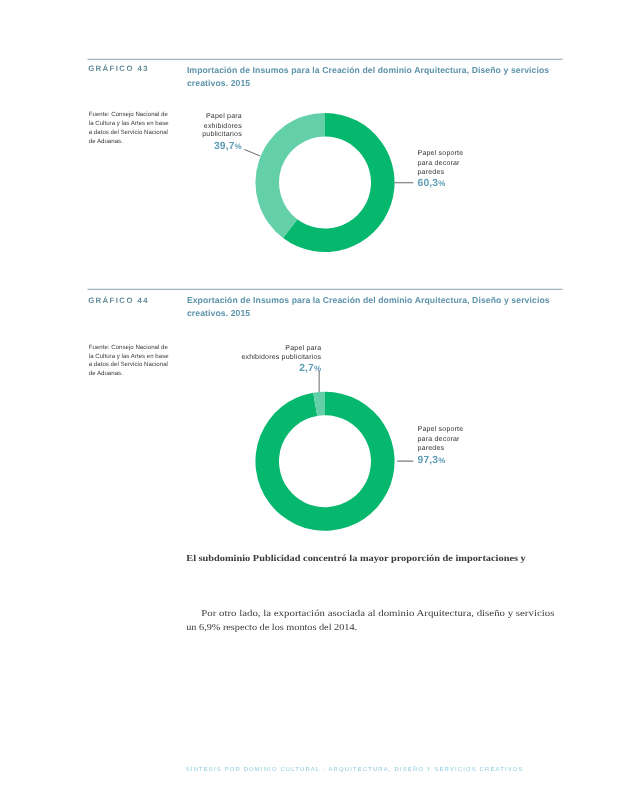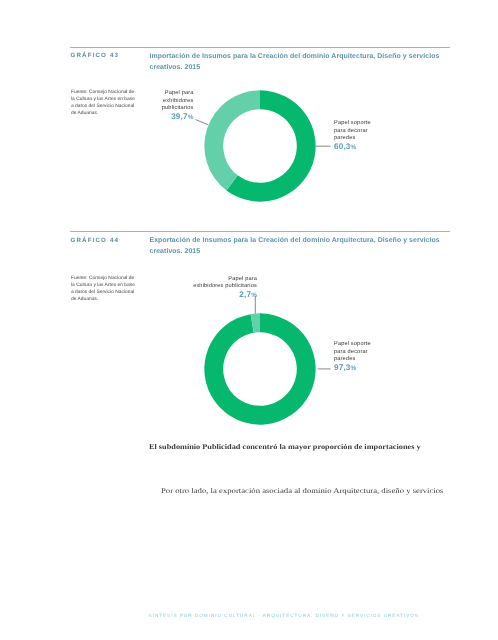--- a/index.html
+++ b/index.html
@@ -91,18 +91,19 @@
   <svg width="180" height="90" style="position:absolute;left:190px;top:292px;" viewBox="0 0 180 90">
     <line x1="65.3" y1="4.2" x2="65.3" y2="21.5" stroke="#5c5d60" stroke-width="0.75"></line>
     <line x1="127.7" y1="76.9" x2="140.6" y2="76.9" stroke="#7b7d80" stroke-width="0.9"></line>
   </svg>
 
   <div class="body-text" style="left:149px;top:441px;width:294px;font-weight:bold;">
     <div class="bline"><span style="display: inline-block; transform: scaleX(1.1254); transform-origin: 0px 50%;">El subdominio Publicidad concentró la mayor proporción de importaciones y</span></div>
   </div>
   <div class="body-text" style="left:149px;top:485px;width:294px;">
     <div class="bline" style=""><span style="display: inline-block; width: 11.5px;"></span><span style="display: inline-block; transform: scaleX(1.1809); transform-origin: 0px 50%;">Por otro lado, la exportación asociada al dominio Arquitectura, diseño y servicios</span></div>
+    <div class="bline"><span style="display: inline-block; transform: scaleX(1.115); transform-origin: 0px 50%;">un 6,9% respecto de los montos del 2014.</span></div>
   </div>
 
   <div class="footer" style="left:148.6px;top:613.2px;">SÍNTESIS POR DOMINIO CULTURAL · ARQUITECTURA, DISEÑO Y SERVICIOS CREATIVOS</div>
   <div class="pageno" style="left:448.8px;top:607.8px;">103</div>
 
 </div>
 
 </body></html>

